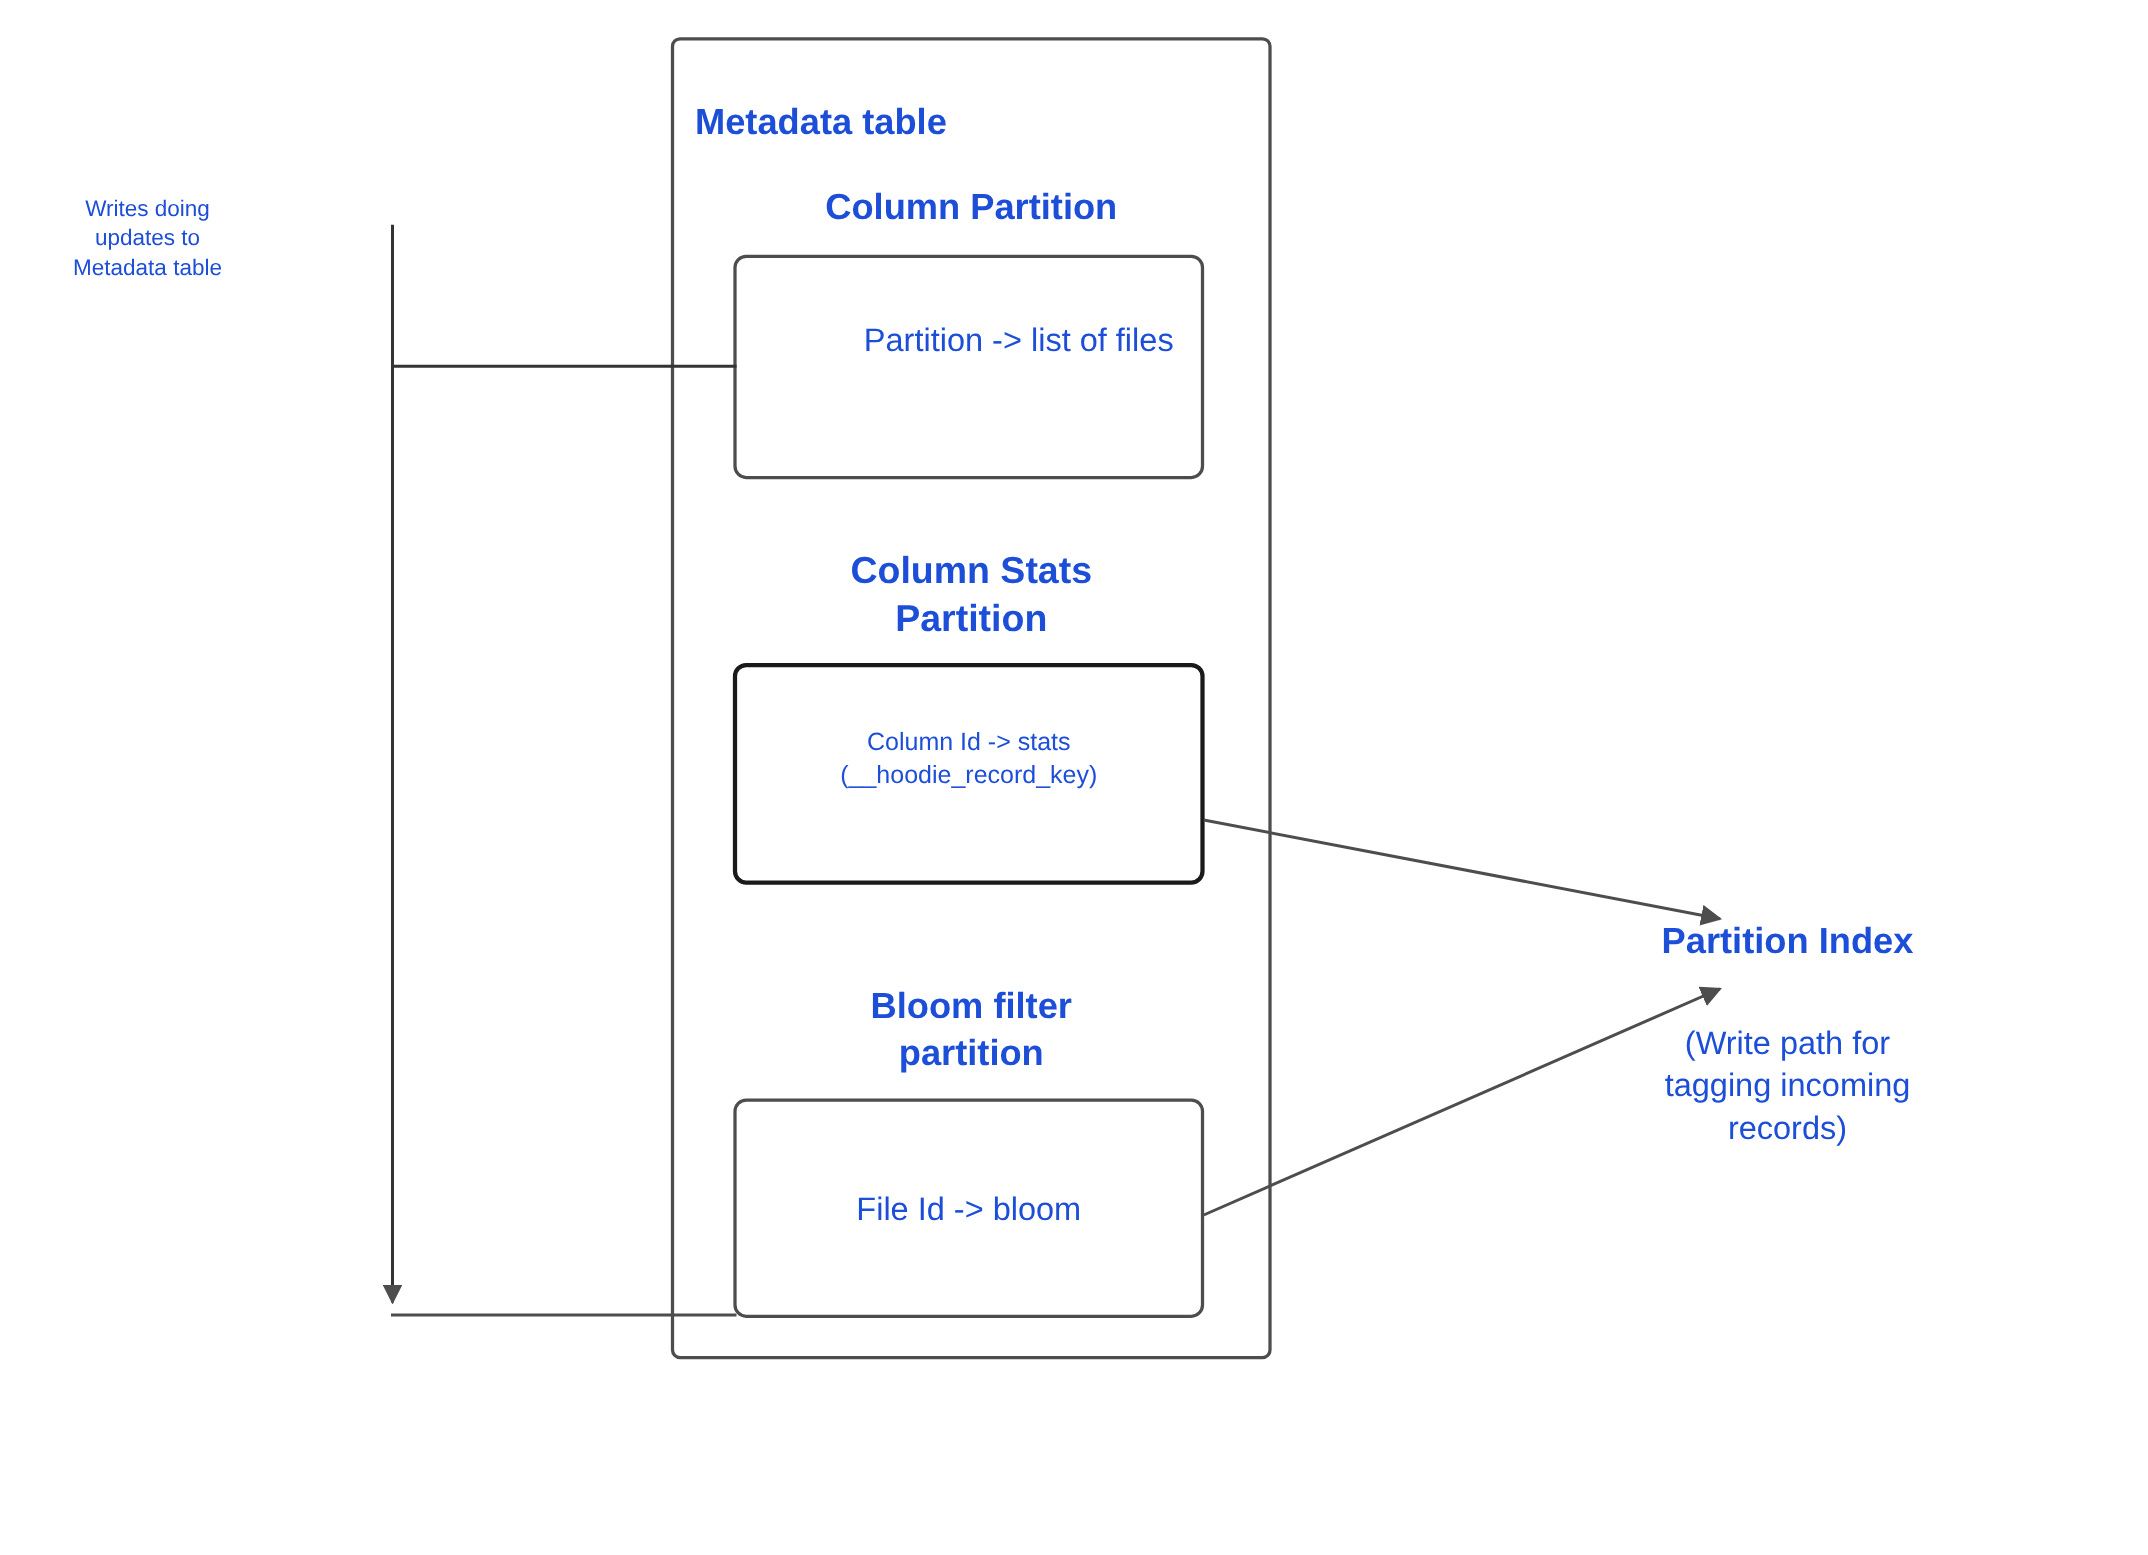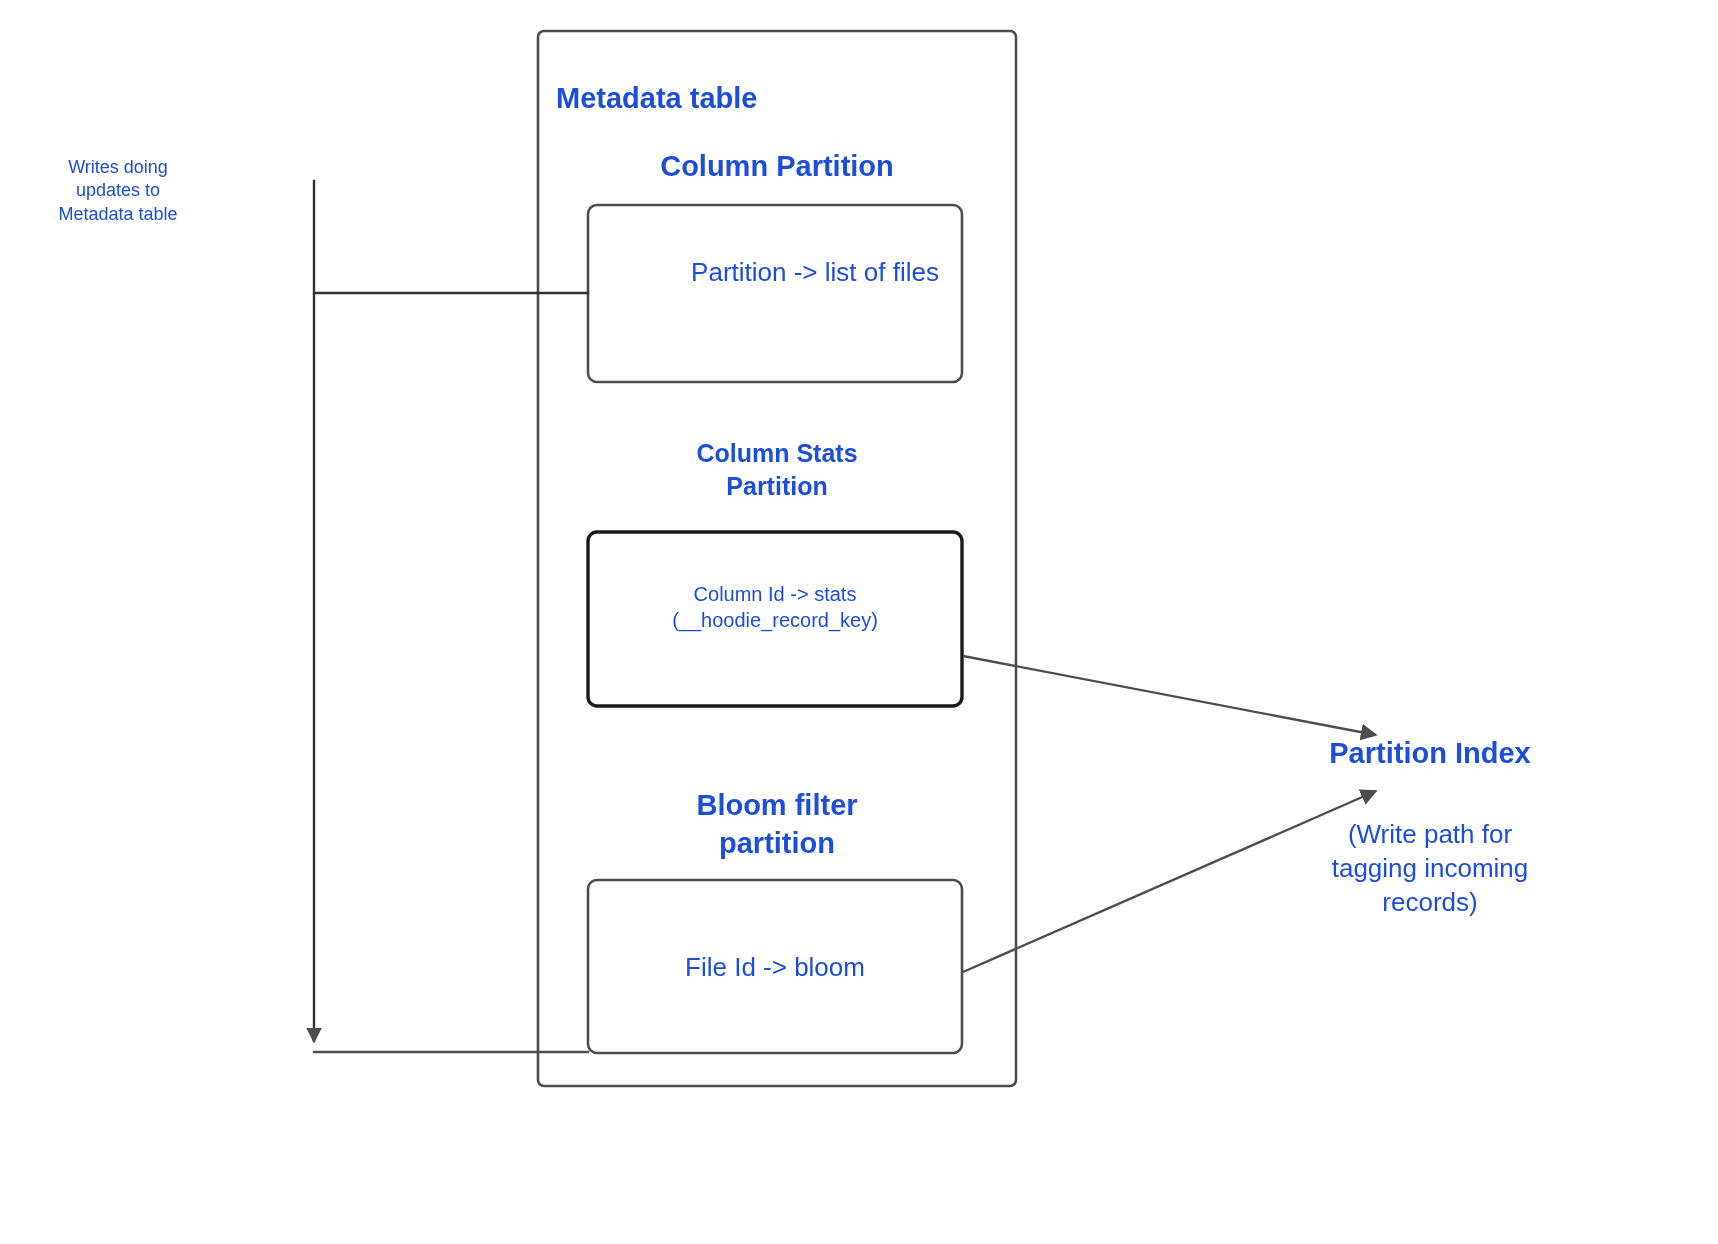--- a/index.html
+++ b/index.html
@@ -56,21 +56,21 @@
   #files-partition-title {
     left: 592px;
     top: 148px;
     width: 370px;
     font-size: 29px;
   }
   #colstats-partition-title {
     left: 592px;
     top: 437px;
     width: 370px;
-    font-size: 25px;
+    font-size: 30px;
   }
   #bloom-partition-title {
     left: 592px;
     top: 787px;
     width: 370px;
     font-size: 29px;
   }
 
   
   #files-box-label {

